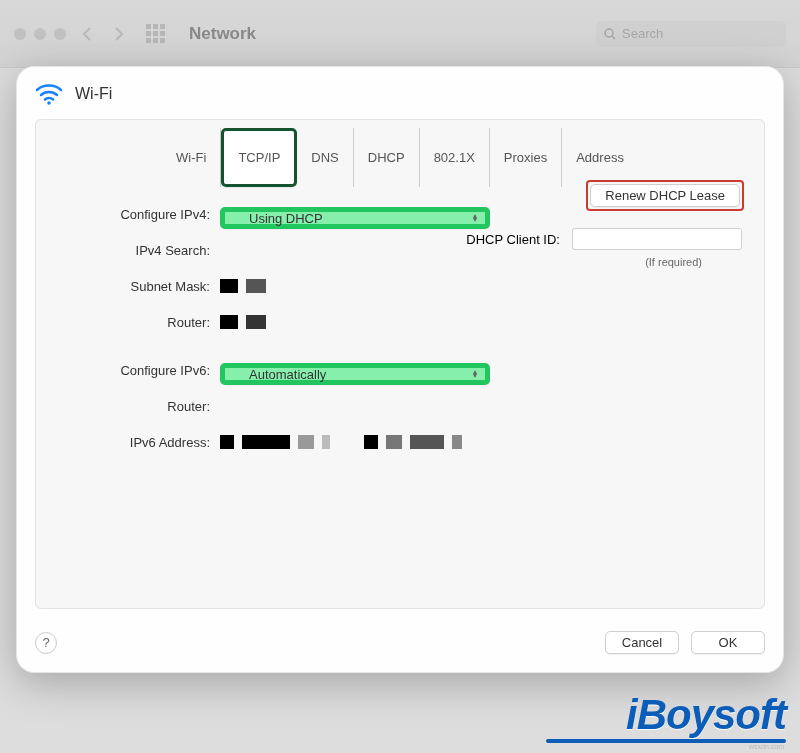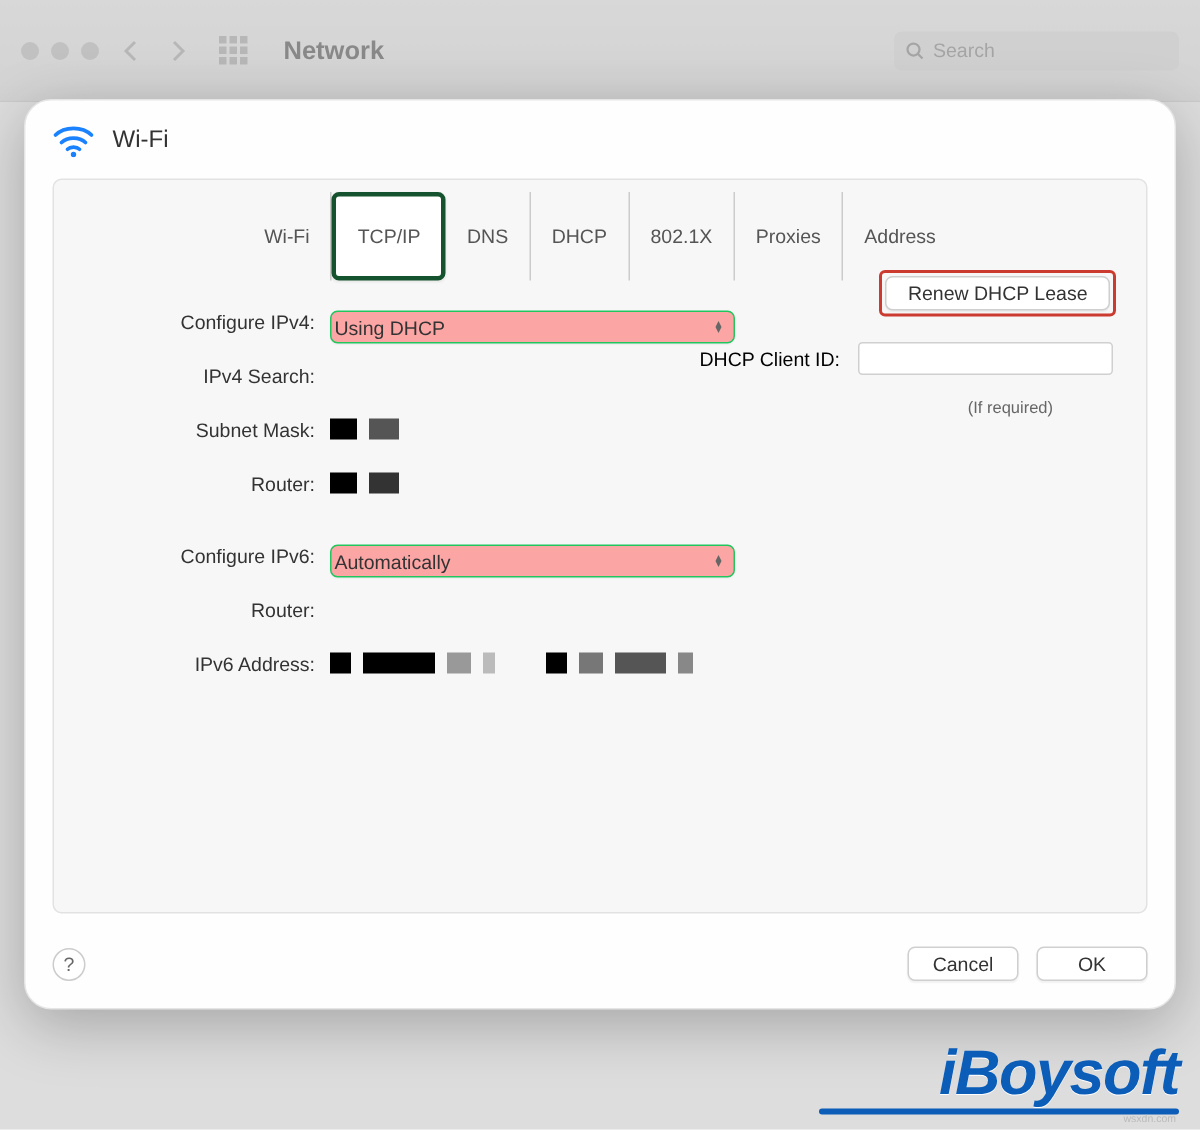--- a/index.html
+++ b/index.html
@@ -84,25 +84,25 @@
   padding:19px 14px;
 }
 
 .form-area{padding:12px 24px 8px;}
 .row{display:flex; align-items:flex-start; margin-bottom:14px; min-height:22px;}
 .lbl{width:160px; text-align:right; padding-right:10px; color:#333; font-size:13px;}
 .val{flex:0 0 auto;}
 
 .select{
   width:270px; height:22px;
-  background:#fca5a5;
-  border:1px solid #22c55e;
+  background:#86efac;
+  border:5px solid #22c55e;
   border-radius:5px;
   display:flex; align-items:center; justify-content:space-between;
-  padding:0 8px 0 2px;
+  padding:0 8px 0 24px;
   font-size:13px;
   color:#333;
   box-shadow:0 1px 1px rgba(0,0,0,0.04);
 }
 .chev{display:flex; flex-direction:column; line-height:4px; font-size:8px; color:#666;}
 
 .redbox{
   position:absolute; right:20px; top:60px;
   border:2.5px solid #cc3b2f;
   border-radius:4px;
@@ -120,21 +120,21 @@
 
 .dhcp-row{
   position:absolute; right:22px; top:108px;
   display:flex; align-items:center; gap:12px;
 }
 .dhcp-input{
   width:170px; height:22px;
   background:#fff; border:1px solid #d0d0d0; border-radius:3px;
 }
 .ifreq{
-  position:absolute; right:62px; top:146px;
+  position:absolute; right:62px; top:136px;
   font-size:11px; color:#666;
 }
 
 .censor{display:flex; gap:8px;}
 .blk{height:14px; background:#000;}
 .b1{width:18px;}.b2{width:20px;background:#555;}
 .b3{width:18px;}.b4{width:20px;background:#333;}
 .i1{width:14px;}.i2{width:48px;}.i3{width:16px;background:#999;}.i4{width:8px;background:#bbb;}
 .i5{width:14px;}.i6{width:16px;background:#777;}.i7{width:34px;background:#555;}.i8{width:10px;background:#888;}
 

